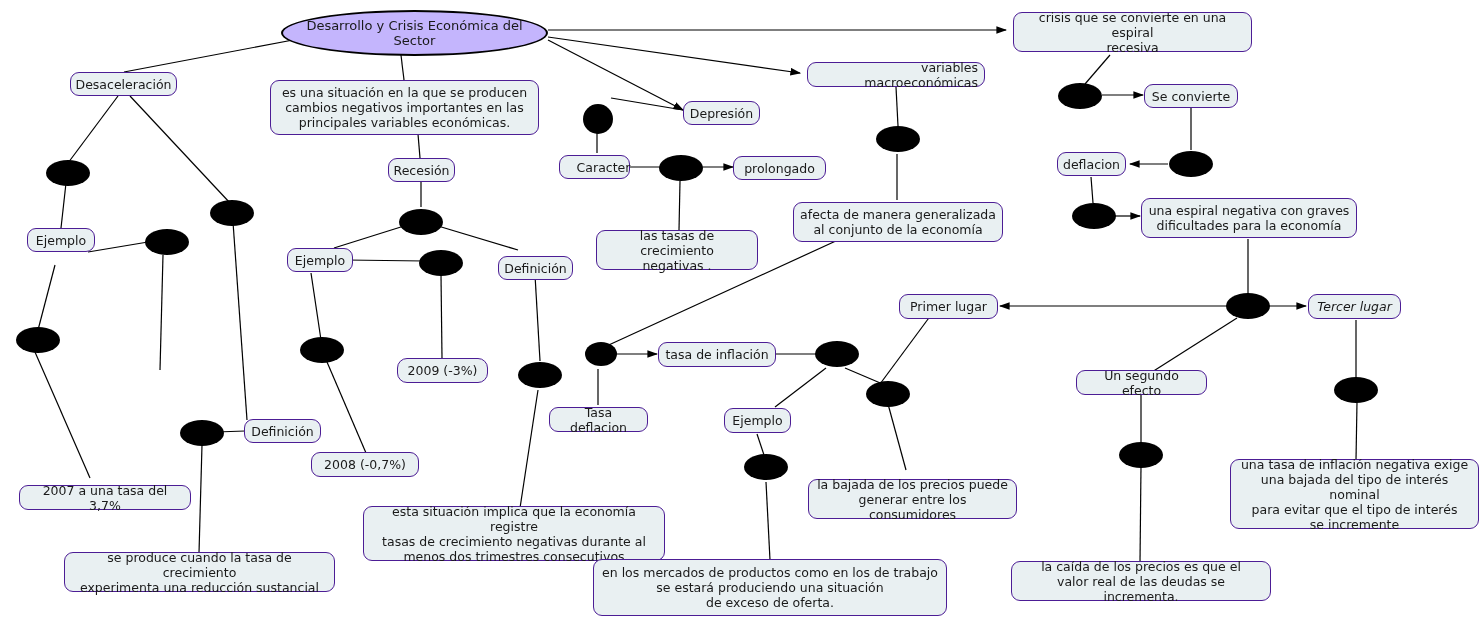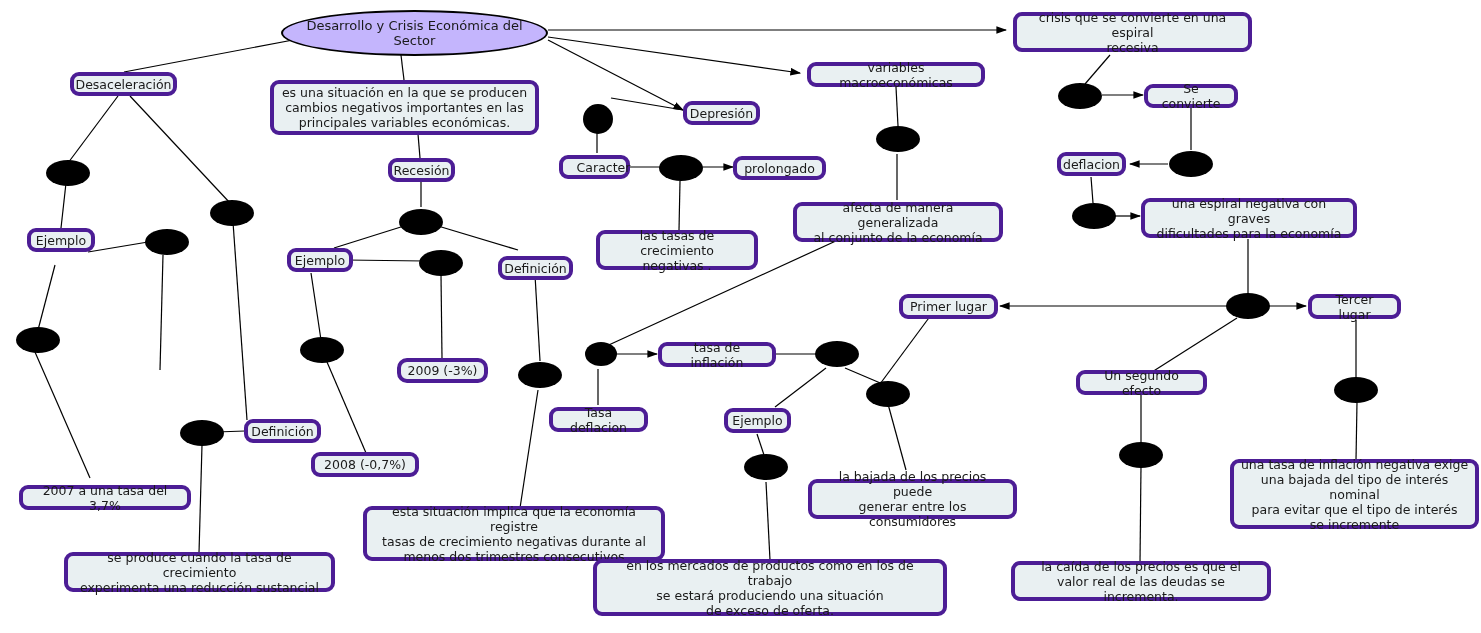--- a/index.html
+++ b/index.html
@@ -23,21 +23,21 @@
     left: 0;
     top: 0;
     width: 1481px;
     height: 633px;
     pointer-events: none;
   }
   .node {
     position: absolute;
     box-sizing: border-box;
     background: #e9f0f2;
-    border: 4px solid #4c1d95;
+    border: 1px solid #4c1d95;
     border-radius: 9px;
     color: #1a1a1a;
     font-size: 12.5px;
     line-height: 15px;
     text-align: center;
     display: flex;
     align-items: center;
     justify-content: center;
     padding: 2px 6px;
     white-space: pre-line;
@@ -171,21 +171,21 @@
 principales variables económicas.</div>
 
   <div class="node" style="left:388px; top:158px; width:67px; height:24px;">Recesión</div>
 
   <div class="node" style="left:683px; top:101px; width:77px; height:24px;">Depresión</div>
 
   <div class="node" style="left:559px; top:155px; width:71px; height:24px;padding-left:24px;">Caracter</div>
 
   <div class="node" style="left:733px; top:156px; width:93px; height:24px;">prolongado</div>
 
-  <div class="node" style="left:807px; top:62px; width:178px; height:25px;">variables macroeconómicas</div>
+  <div class="node" style="left:807px; top:62px; width:178px; height:25px;text-align:right;">variables macroeconómicas</div>
 
   <div class="node" style="left:1013px; top:12px; width:239px; height:40px;">crisis que se convierte en una espiral
 recesiva</div>
 
   <div class="node" style="left:1144px; top:84px; width:94px; height:24px;">Se convierte</div>
 
   <div class="node" style="left:1057px; top:152px; width:69px; height:24px;">deflacion</div>
 
   <div class="node" style="left:596px; top:230px; width:162px; height:40px;">las tasas de crecimiento
 negativas .</div>
@@ -226,21 +226,21 @@
 
   <div class="node" style="left:593px; top:559px; width:354px; height:57px;">en los mercados de productos como en los de trabajo
 se estará produciendo una situación
 de exceso de oferta.</div>
 
   <div class="node" style="left:808px; top:479px; width:209px; height:40px;">la bajada de los precios puede
 generar entre los consumidores</div>
 
   <div class="node" style="left:899px; top:294px; width:99px; height:25px;">Primer lugar</div>
 
-  <div class="node" style="left:1308px; top:294px; width:93px; height:25px;">Tercer lugar</div>
+  <div class="node" style="left:1308px; top:294px; width:93px; height:25px;font-style:italic;">Tercer lugar</div>
 
   <div class="node" style="left:1076px; top:370px; width:131px; height:25px;">Un segundo efecto</div>
 
   <div class="node" style="left:1011px; top:561px; width:260px; height:40px;">la caída de los precios es que el
 valor real de las deudas se incrementa.</div>
 
   <div class="node" style="left:1230px; top:459px; width:249px; height:70px;">una tasa de inflación negativa exige
 una bajada del tipo de interés nominal
 para evitar que el tipo de interés
 se incremente</div>

